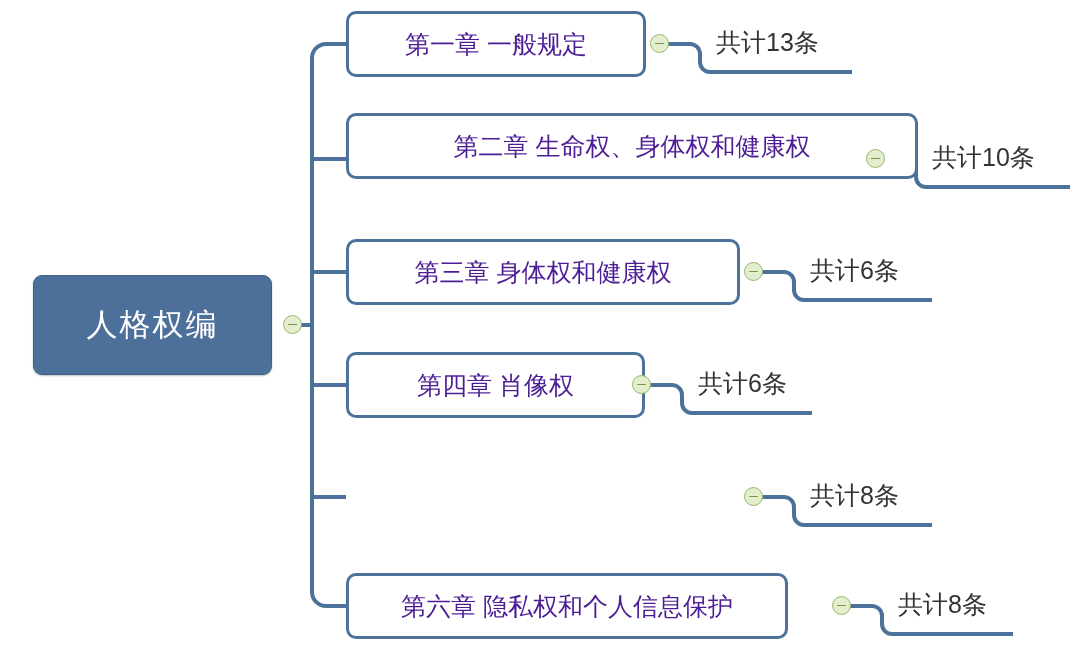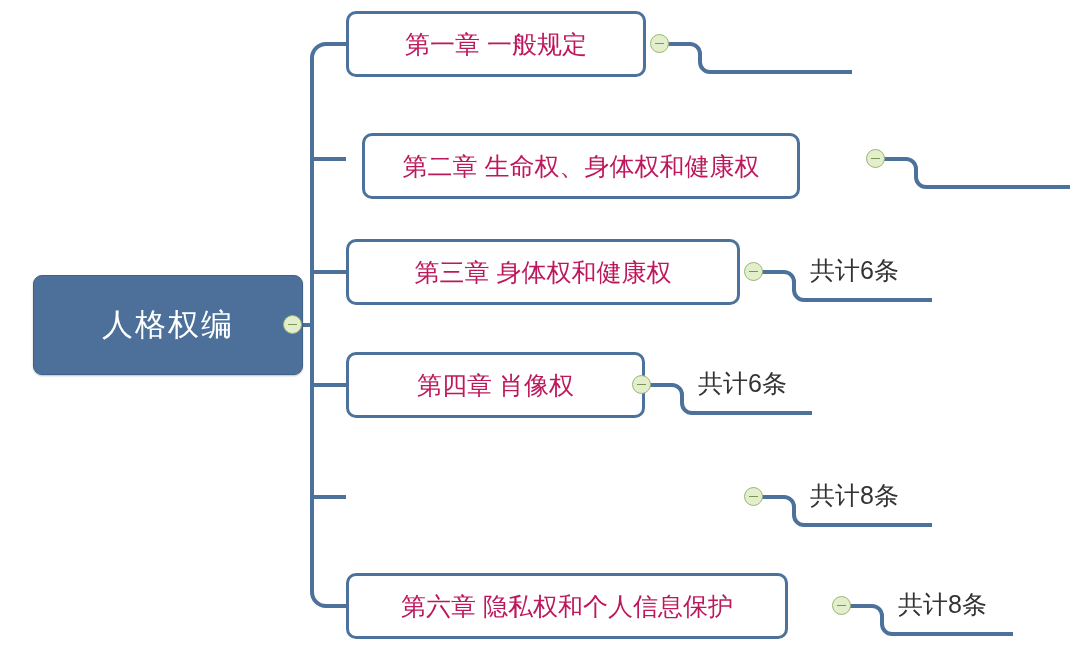--- a/index.html
+++ b/index.html
@@ -24,21 +24,21 @@
     width: 1080px;
     height: 654px;
     pointer-events: none;
   }
 
   
   .root-node {
     position: absolute;
     left: 33px;
     top: 275px;
-    width: 270px;
+    width: 239px;
     height: 100px;
     box-sizing: border-box;
     border-radius: 9px;
     background: #4c7099;
     border: 1px solid #3f6188;
     box-shadow: 0 1px 2px rgba(0,0,0,0.25);
     display: flex;
     align-items: center;
     justify-content: center;
   }
@@ -56,21 +56,21 @@
     height: 66px;
     background: #ffffff;
     border: 3px solid #4c719b;
     border-radius: 10px;
     display: flex;
     align-items: center;
     justify-content: center;
     padding: 0 16px;
   }
   .chapter-label {
-    color: #be185d;
+    color: #4c1d95;
     font-size: 25px;
     white-space: nowrap;
   }
 
   
   .leaf-node {
     position: absolute;
     height: 40px;
     display: flex;
     align-items: center;
@@ -133,26 +133,32 @@
   <div class="toggle" style="left:283px; top:315px;">
     <span class="minus"></span>
   </div>
 
   <div class="chapter-node" style="left:346px; top:11px; width:300px;">
     <span class="chapter-label">第一章 一般规定</span>
   </div>
   <div class="toggle" style="left:650px; top:34px;">
     <span class="minus"></span>
   </div>
+  <div class="leaf-node" style="left:716px; top:22px;">
+    <span class="leaf-label">共计13条</span>
+  </div>
 
-  <div class="chapter-node" style="left:346px; top:133px; width:438px;margin-left:16px;">
+  <div class="chapter-node" style="left:346px; top:113px; width:572px;">
     <span class="chapter-label">第二章 生命权、身体权和健康权</span>
   </div>
   <div class="toggle" style="left:866px; top:149px;">
     <span class="minus"></span>
+  </div>
+  <div class="leaf-node" style="left:932px; top:137px;">
+    <span class="leaf-label">共计10条</span>
   </div>
 
   <div class="chapter-node" style="left:346px; top:239px; width:394px;">
     <span class="chapter-label">第三章 身体权和健康权</span>
   </div>
   <div class="toggle" style="left:744px; top:262px;">
     <span class="minus"></span>
   </div>
   <div class="leaf-node" style="left:810px; top:250px;">
     <span class="leaf-label">共计6条</span>

